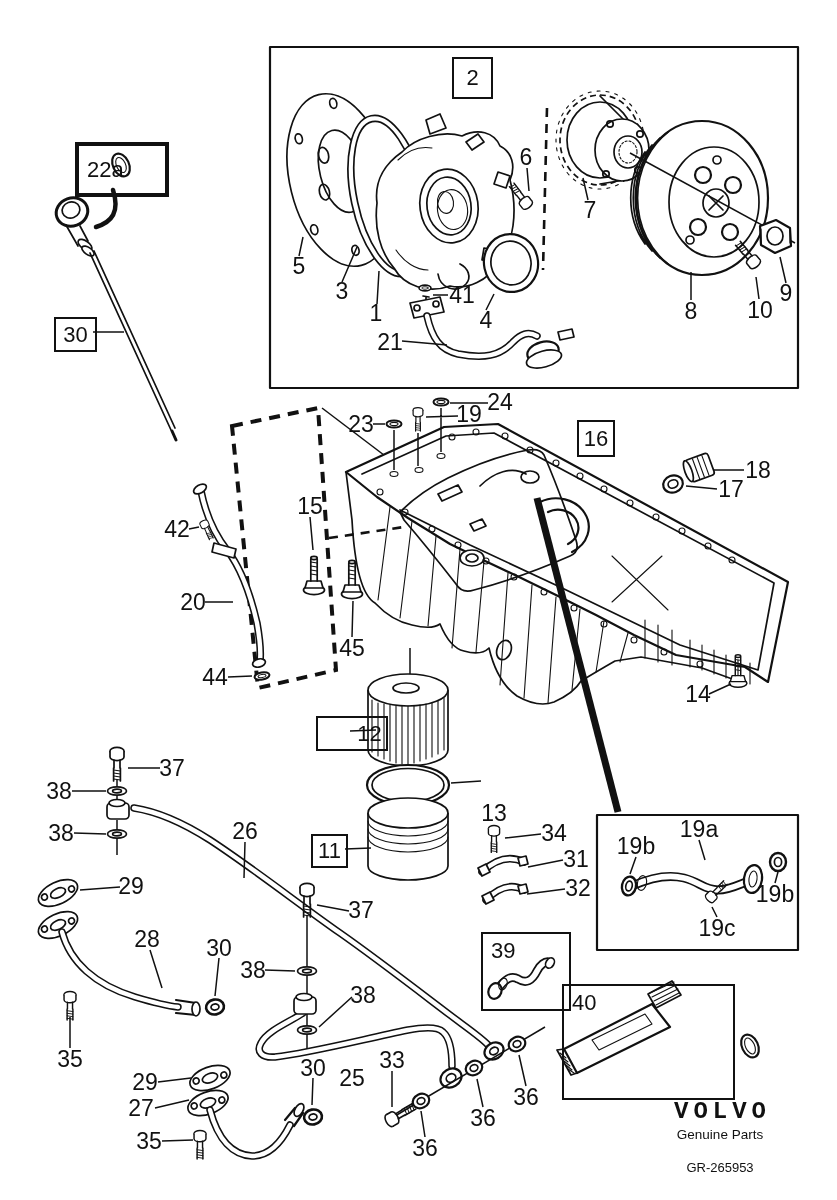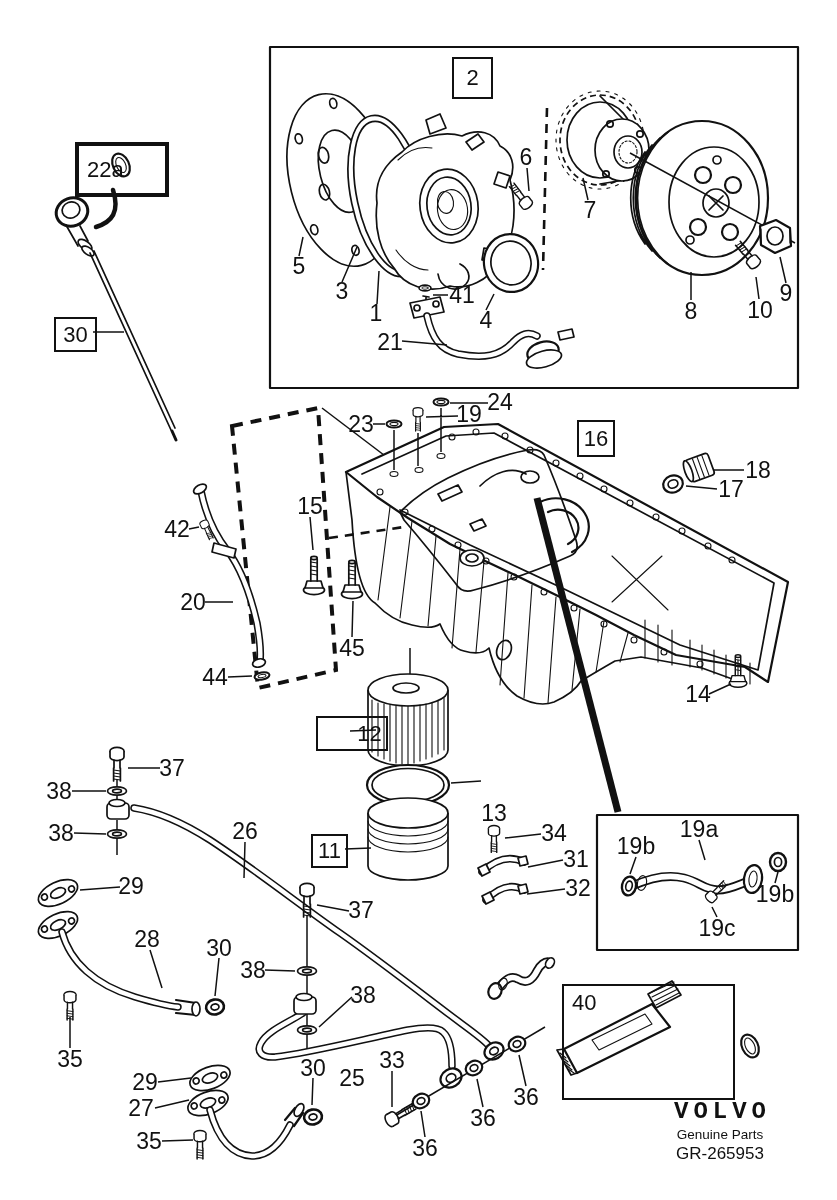--- a/index.html
+++ b/index.html
@@ -24,21 +24,21 @@
   .box{position:absolute;border:2px solid #111;display:flex;align-items:center;
        justify-content:center;font-size:22px;color:#111;background:transparent;}
   .box.thick{border-width:4px;}
   .box.tl{align-items:flex-start;justify-content:flex-start;padding:4px 0 0 8px;}
   .box.tr{align-items:flex-start;justify-content:flex-end;padding:4px 8px 0 0;}
   .box.lf{justify-content:flex-start;padding-left:8px;}
   #brandblock{position:absolute;left:664px;top:1098px;width:112px;text-align:center;}
   #brand{font-family:Liberation Mono, monospace;font-weight:800;font-size:24px;
          letter-spacing:5px;margin-right:-5px;}
   #brandsub{font-size:13.5px;margin-top:2px;}
-  #brandref{font-size:17px;margin-top:2px;}
+  #brandref{font-size:13px;margin-top:18px;}
 </style>
 </head>
 <body>
 
 <div id="stage">
 
 <svg id="art" width="837" height="1200" viewBox="0 0 837 1200">
   <defs>
     <g id="boltDown">
       <ellipse class="f" cx="0" cy="3" rx="7" ry="3.6"></ellipse>
@@ -475,20 +475,21 @@
       <div class="lbl" style="left: 699px; top: 829px;">19a</div>
       <div class="lbl" style="left: 636px; top: 846px;">19b</div>
       <div class="lbl" style="left: 775px; top: 894px;">19b</div>
       <div class="lbl" style="left: 717px; top: 928px;">19c</div>
       <div class="box" style="left: 452px; top: 57px; width: 37px; height: 38px;">2</div>
       <div class="box" style="left: 577px; top: 420px; width: 34px; height: 33px;">16</div>
       <div class="box" style="left: 54px; top: 317px; width: 39px; height: 31px;">30</div>
       <div class="box thick lf" style="left: 63px; top: 142px; width: 78px; height: 47px; margin-left: 12px;">22a</div>
       <div class="box" style="left: 316px; top: 716px; width: 33px; height: 31px; padding-left: 35px;">12</div>
       <div class="box" style="left: 311px; top: 834px; width: 33px; height: 30px;">11</div>
+      <div class="box tl" style="left: 481px; top: 932px; width: 78px; height: 71px;">39</div>
       <div class="box tl" style="left: 562px; top: 984px; width: 161px; height: 108px;">40</div>
     </div>
 
 <div id="brandblock">
   <div id="brand">VOLVO</div>
   <div id="brandsub">Genuine Parts</div>
   <div id="brandref">GR-265953</div>
 </div>
 
 </div>

